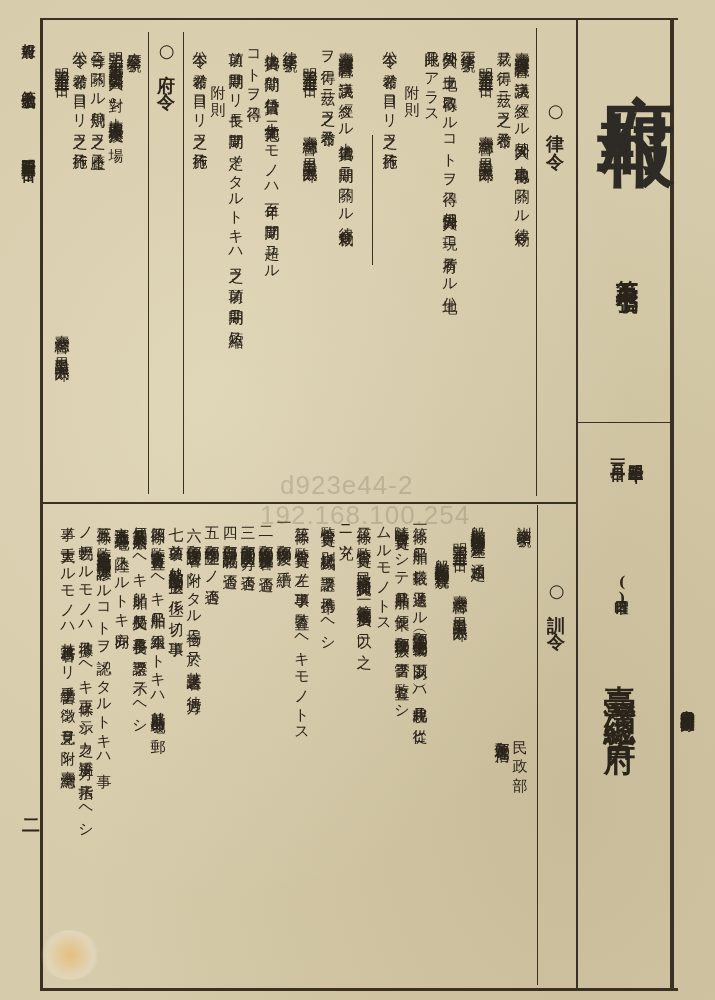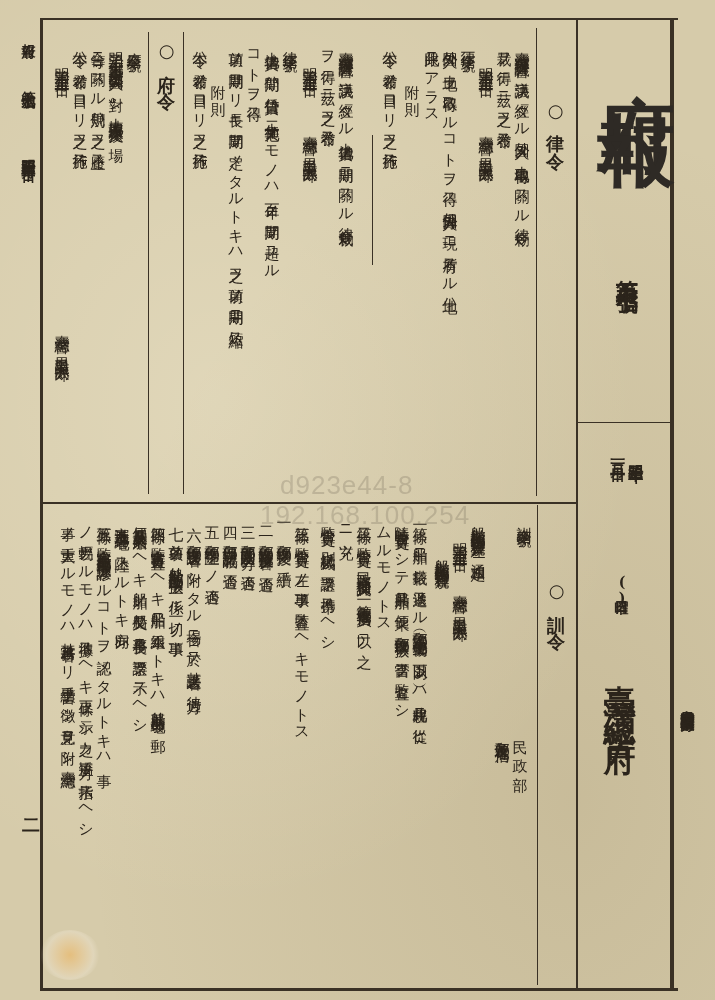--- a/index.html
+++ b/index.html
@@ -140,17 +140,17 @@
   <div class="vcol" style="left:204px;top:515px;">五　郵便物陸上ケノ適否</div>
   <div class="vcol" style="left:186px;top:515px;">六　郵便物護送者ヲ附シタル場合ニ於テ其護送者ノ待遇方</div>
   <div class="vcol" style="left:168px;top:515px;">七　前各項ノ外船舶郵便物取扱上ニ係ル一切ノ事項</div>
   <div class="vcol" style="left:150px;top:515px;">第四條　監査官吏監査スヘキ船舶ニ乘組ムトキハ其船舶出發地ノ郵</div>
   <div class="vcol" style="left:132px;top:515px;">便局長及其乘船スヘキ船舶ノ船長又ハ事務長ニ證票ヲ示スヘシ</div>
   <div class="vcol" style="left:114px;top:515px;">寄港地及終著地ニ上陸スルトキ亦同シ</div>
   <div class="vcol" style="left:96px;top:515px;">第五條　監査官吏船舶郵便取扱上誤謬アルコトヲ認メタルトキハ事</div>
   <div class="vcol" style="left:78px;top:515px;">ノ輕易ナルモノハ準據スヘキ正條ヲ示シ之カ矯正方ヲ指示スヘシ</div>
   <div class="vcol" style="left:60px;top:515px;">事ノ重大ナルモノハ其當務者ヨリ手續書ヲ徴シ意見ヲ附シ臺灣總</div>
 
-  <div class="watermark" style="left:280px;top:470px;">d923e44-8</div>
+  <div class="watermark" style="left:280px;top:470px;">d923e44-2</div>
   <div class="watermark" style="left:260px;top:500px;">192.168.100.254</div>
 
   <div style="position:absolute;left:40px;top:930px;width:60px;height:50px;border-radius:50%;background:radial-gradient(circle at 50% 50%, rgba(240,180,90,0.55), rgba(240,230,210,0.4) 60%, rgba(0,0,0,0) 75%);"></div>
 </div>
 
 </body></html>

